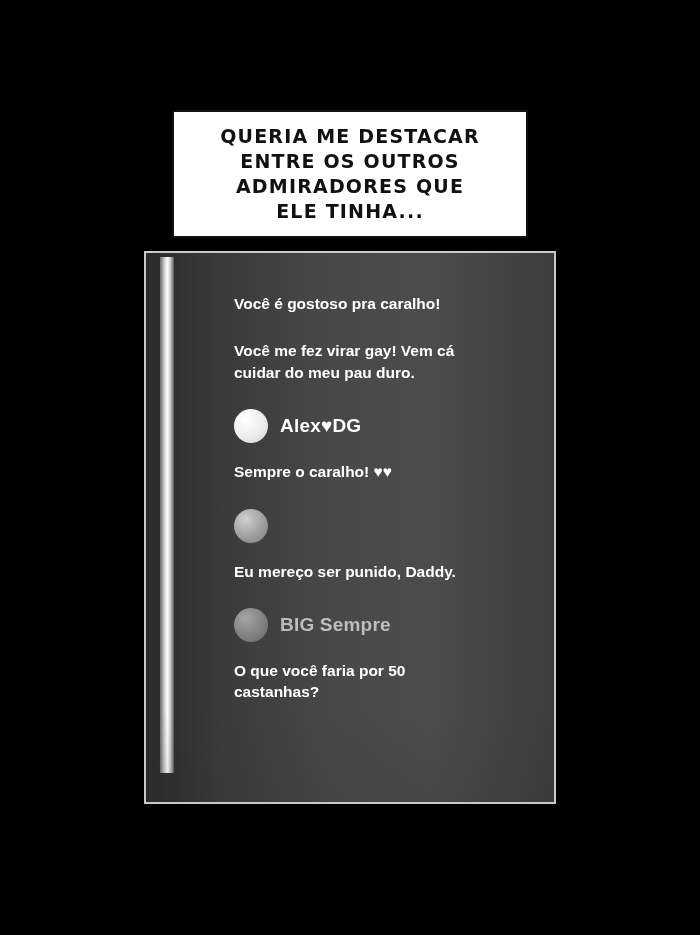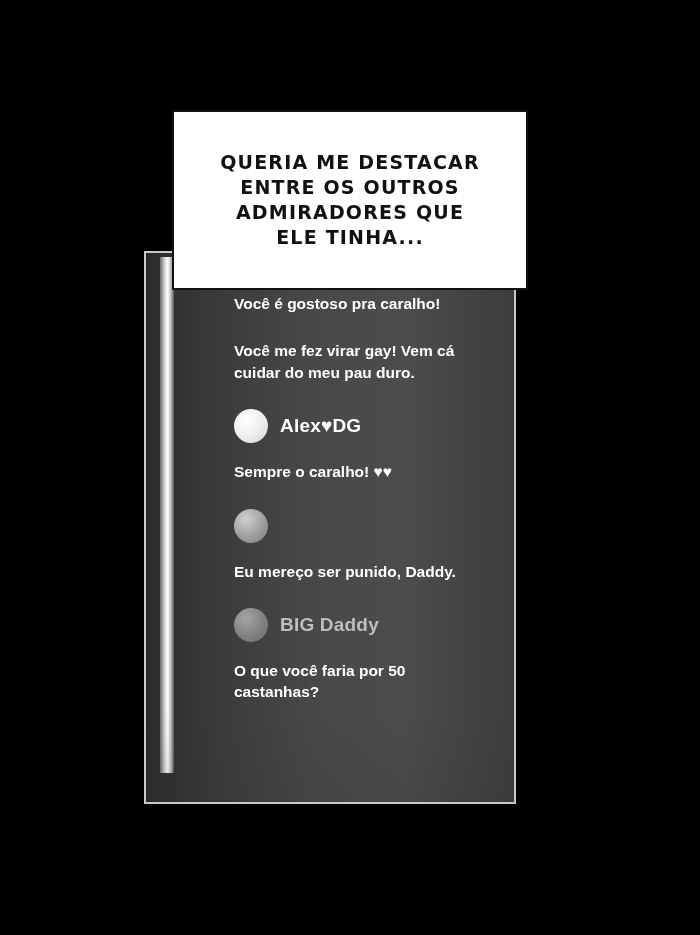--- a/index.html
+++ b/index.html
@@ -14,21 +14,21 @@
     overflow: hidden;
     font-family: "Liberation Sans", sans-serif;
   }
 
   
   #caption-box {
     position: absolute;
     left: 172px;
     top: 110px;
     width: 356px;
-    height: 180px;
+    height: 128px;
     background: #ffffff;
     border: 2px solid #111111;
     box-sizing: border-box;
     z-index: 5;
     display: flex;
     align-items: center;
     justify-content: center;
   }
   #caption-text {
     text-align: center;
@@ -40,21 +40,21 @@
     line-height: 1.32;
     white-space: pre-line;
     padding: 0 8px;
   }
 
   
   #chat-panel {
     position: absolute;
     left: 144px;
     top: 251px;
-    width: 372px;
+    width: 412px;
     height: 553px;
     box-sizing: border-box;
     border: 2px solid #c9c9c9;
     background: linear-gradient(90deg, #2a2a2a 0%, #3a3a3a 18%, #484848 45%, #4c4c4c 70%, #3d3d3d 100%);
     overflow: hidden;
     z-index: 2;
   }
 
   
   #scroll-strip {
@@ -151,20 +151,20 @@
     </div>
     <p class="msg-text">Sempre o caralho! ♥♥</p>
 
     <div class="user-row">
       <span class="avatar"></span>
     </div>
     <p class="msg-text">Eu mereço ser punido, Daddy.</p>
 
     <div class="user-row">
       <span class="avatar dark"></span>
-      <span class="username faded">BIG Daddy</span>
+      <span class="username faded">BIG Sempre</span>
     </div>
     <p class="msg-text">O que você faria por 50 castanhas?</p>
 
   </div>
 
   <div id="list-fade"></div>
 </div>
 
 </body></html>

